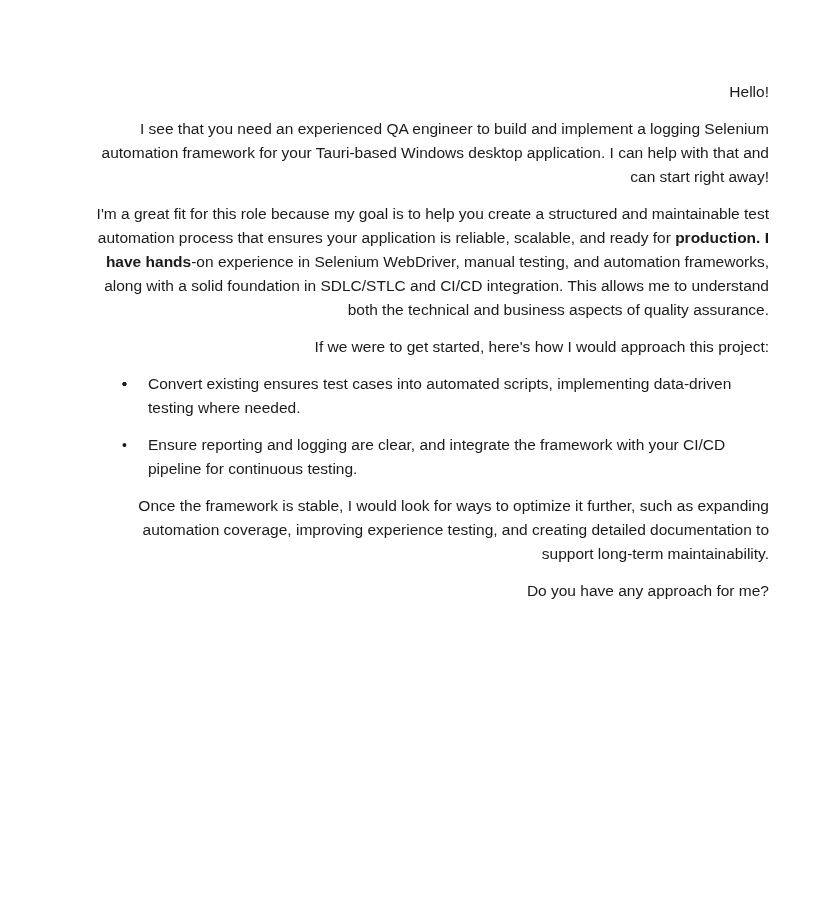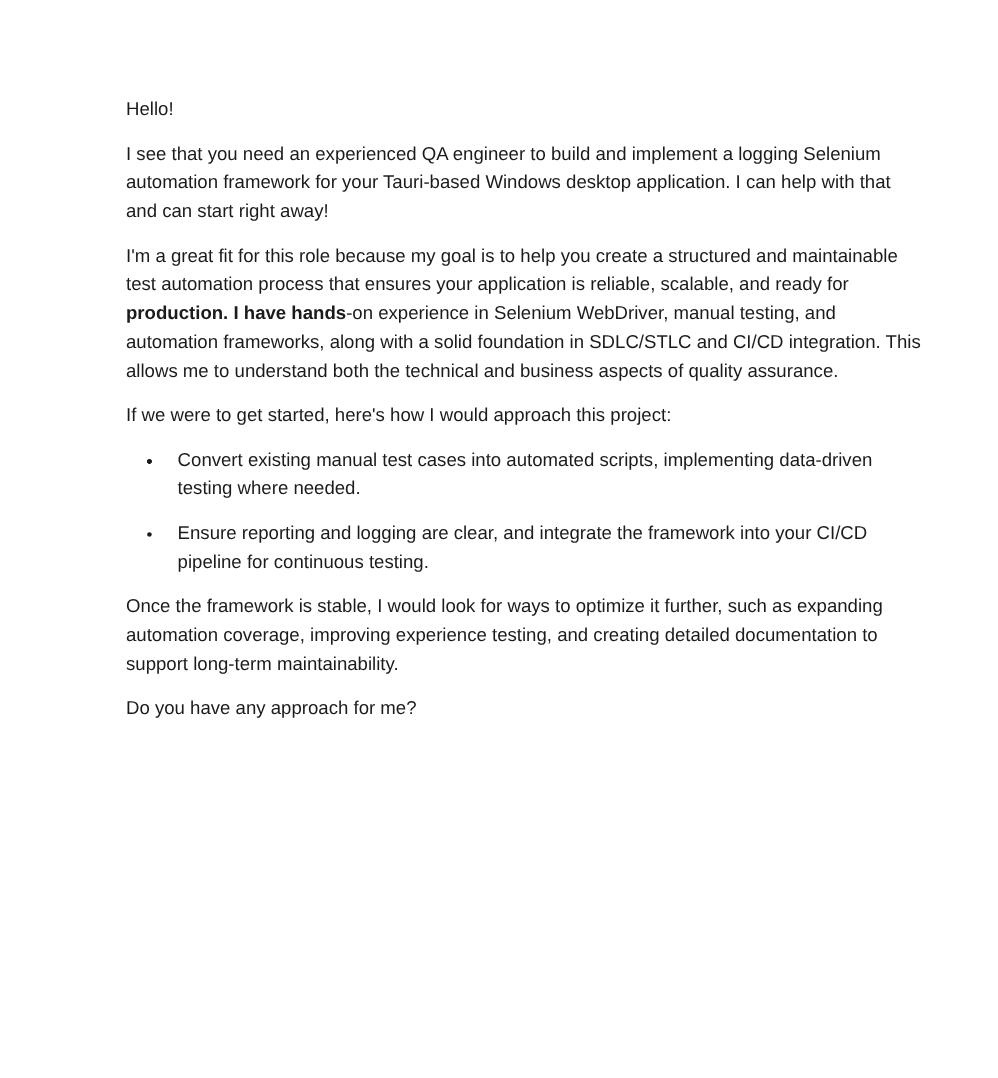--- a/index.html
+++ b/index.html
@@ -18,21 +18,22 @@
     height: 898px;
     padding: 80px 63px 0 95px;
     background: #ffffff;
     font-family: "Liberation Sans", sans-serif;
     font-size: 15.5px;
     line-height: 24px;
     color: #1b1b1b;
     -webkit-font-smoothing: antialiased;
   }
   .page p {
-    margin: 0 0 13px 10px;
+    margin: 0 0 13px 0;
+    text-align: right;
   }
   .bold-run {
     font-weight: 700;
   }
   ul.approach-list {
     list-style: none;
     margin: 0;
     padding: 0;
   }
   ul.approach-list li {
@@ -62,25 +63,25 @@
 
   <ul class="approach-list">
     <li>
       <span class="marker">•</span>
     </li>
     <li>
       <span class="marker">•</span>
     </li>
     <li>
       <span class="marker">•</span>
-      <span>Convert existing manual test cases into automated scripts, implementing data-driven testing where needed.</span>
+      <span>Convert existing ensures test cases into automated scripts, implementing data-driven testing where needed.</span>
     </li>
     <li>
       <span class="marker">•</span>
-      <span>Ensure reporting and logging are clear, and integrate the framework into your CI/CD pipeline for continuous testing.</span>
+      <span>Ensure reporting and logging are clear, and integrate the framework with your CI/CD pipeline for continuous testing.</span>
     </li>
   </ul>
 
   <p>Once the framework is stable, I would look for ways to optimize it further, such as expanding automation coverage, improving experience testing, and creating detailed documentation to support long-term maintainability.</p>
 
 
   <p>Do you have any approach for me?</p>
 
 </div>
 

